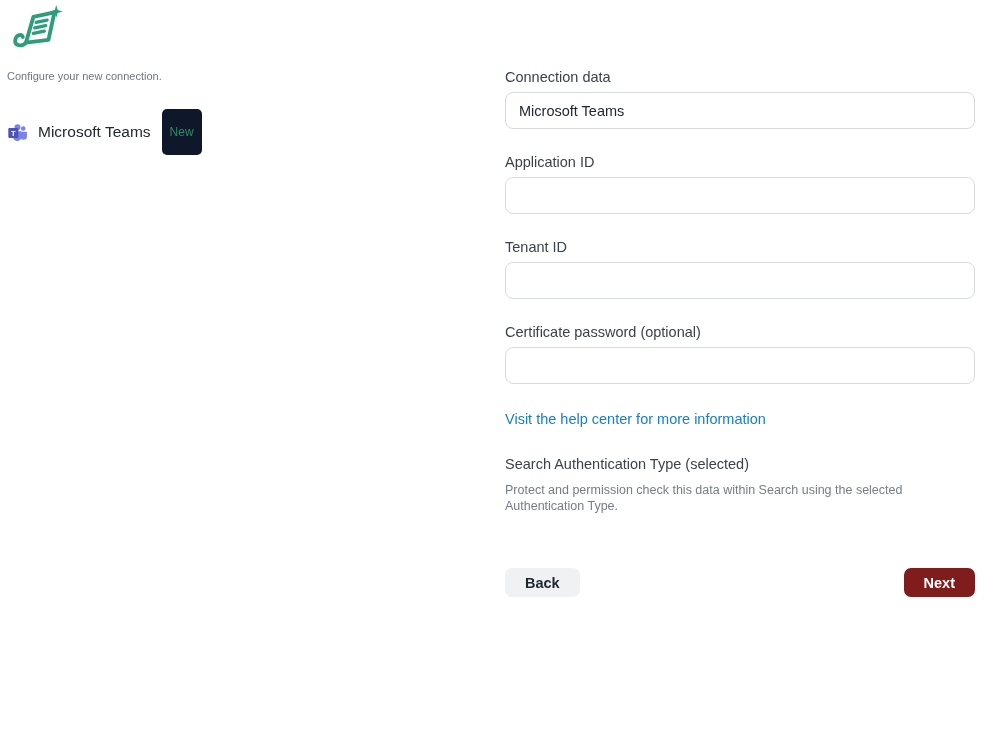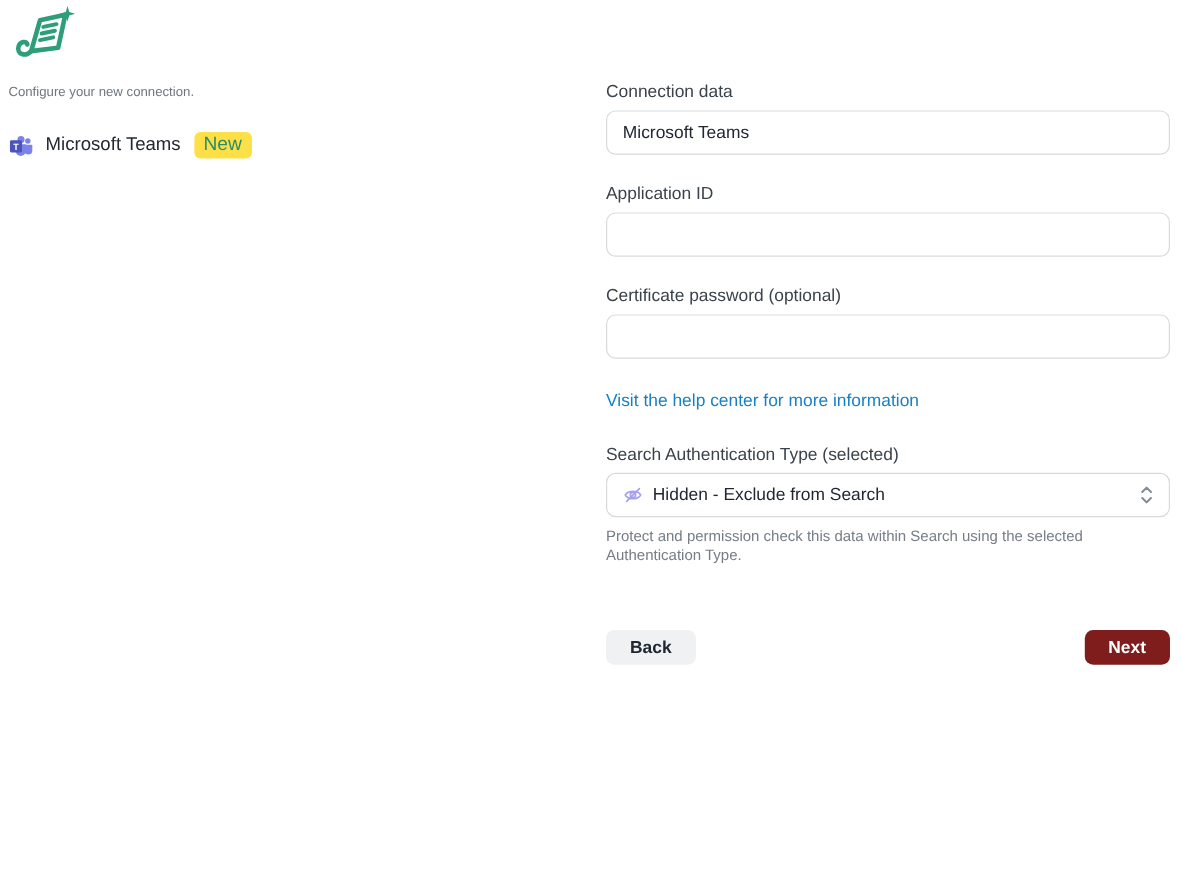--- a/index.html
+++ b/index.html
@@ -6,21 +6,21 @@
   body{font-family:"Liberation Sans","DejaVu Sans",sans-serif;color:#1f242b;}
   .page{position:relative;width:985px;height:739px;background:#fff;overflow:hidden;}
 
   
   .left-col{position:absolute;left:0;top:0;width:470px;}
   .logo{margin:5px 0 0 9px;display:inline-block;}
   .page-title{margin:18px 0 0 6px;font-size:33px;line-height:40px;font-weight:400;color:#1c2126;letter-spacing:-.3px;}
   .subtitle{margin:13px 0 0 7px;font-size:11px;line-height:20px;color:#6e7781;}
   .source-row{margin:23px 0 0 7px;display:flex;align-items:center;}
   .source-name{font-size:15.5px;color:#24292f;margin-left:10px;}
-  .badge{margin-left:11px;background:#fde047;color:#2e8c66;font-size:16px;line-height:14px;padding:4px 8px;border-radius:5px;}
+  .badge{margin-left:11px;background:#0f172a;color:#2e8c66;font-size:12px;line-height:14px;padding:16px 8px;border-radius:5px;}
 
   
   .form-col{position:absolute;left:505px;top:67px;width:470px;}
   .field{margin-bottom:23px;}
   .field-label{display:block;font-size:14.5px;line-height:20px;color:#3a424b;margin-bottom:5px;}
   .text-input{display:block;width:100%;box-sizing:border-box;height:37px;border:1px solid #d7dbde;border-radius:8px;padding:0 13px;font-size:14.5px;color:#202733;font-family:inherit;outline:none;background:#fff;}
   .help-link{display:inline-block;margin:2px 0 25px 0;font-size:14.5px;line-height:20px;color:#1780c2;text-decoration:none;cursor:pointer;}
   .select-box{display:flex;align-items:center;box-sizing:border-box;width:100%;height:37px;border:1px solid #d7dbde;border-radius:8px;padding:0 13px;cursor:pointer;background:#fff;}
   .select-box .sel-text{font-size:14.5px;color:#202733;margin-left:8px;}
   .select-box .spacer{flex:1;}
@@ -75,48 +75,35 @@
     <div class="field">
       <label class="field-label">Connection data</label>
       <input class="text-input" type="text" value="Microsoft Teams" style="">
     </div>
 
     <div class="field">
       <label class="field-label">Application ID</label>
       <input class="text-input" type="text" value="" style="">
     </div>
 
+    <div class="field">
+      <label class="field-label">Tenant ID</label>
+      <input class="text-input" type="text" value="" style="">
+    </div>
 
 
     <div class="field">
       <label class="field-label">Certificate password (optional)</label>
       <input class="text-input" type="text" value="" style="">
     </div>
 
     <a class="help-link">Visit the help center for more information</a>
 
     <div class="field">
       <label class="field-label">Search Authentication Type (selected)</label>
-      <div class="select-box">
-        <span class="icon">
-          <svg width="17" height="17" viewBox="0 0 24 24" fill="none" stroke="#a5a1f0" stroke-width="2" stroke-linecap="round" stroke-linejoin="round">
-            <path d="M3 12 C6.2 6.2 17.8 6.2 21 12 C17.8 17.8 6.2 17.8 3 12 Z"></path>
-            <circle cx="12" cy="12" r="3.1"></circle>
-            <line x1="4.5" y1="19.5" x2="19.5" y2="4.5"></line>
-          </svg>
-        </span>
-        <span class="sel-text">Hidden - Exclude from Search</span>
-        <span class="spacer"></span>
-        <span class="icon">
-          <svg width="11" height="17" viewBox="0 0 10 16" fill="none" stroke="#828a93" stroke-width="1.6" stroke-linecap="round" stroke-linejoin="round">
-            <path d="M1.6 5.6 L5 2.2 L8.4 5.6"></path>
-            <path d="M1.6 10.4 L5 13.8 L8.4 10.4"></path>
-          </svg>
-        </span>
-      </div>
       <div class="helper">Protect and permission check this data within Search using the selected Authentication Type.</div>
     </div>
 
     <div class="actions">
       <button class="btn btn-back">Back</button>
       <button class="btn btn-next">Next</button>
     </div>
 
   </div>
 </div>

